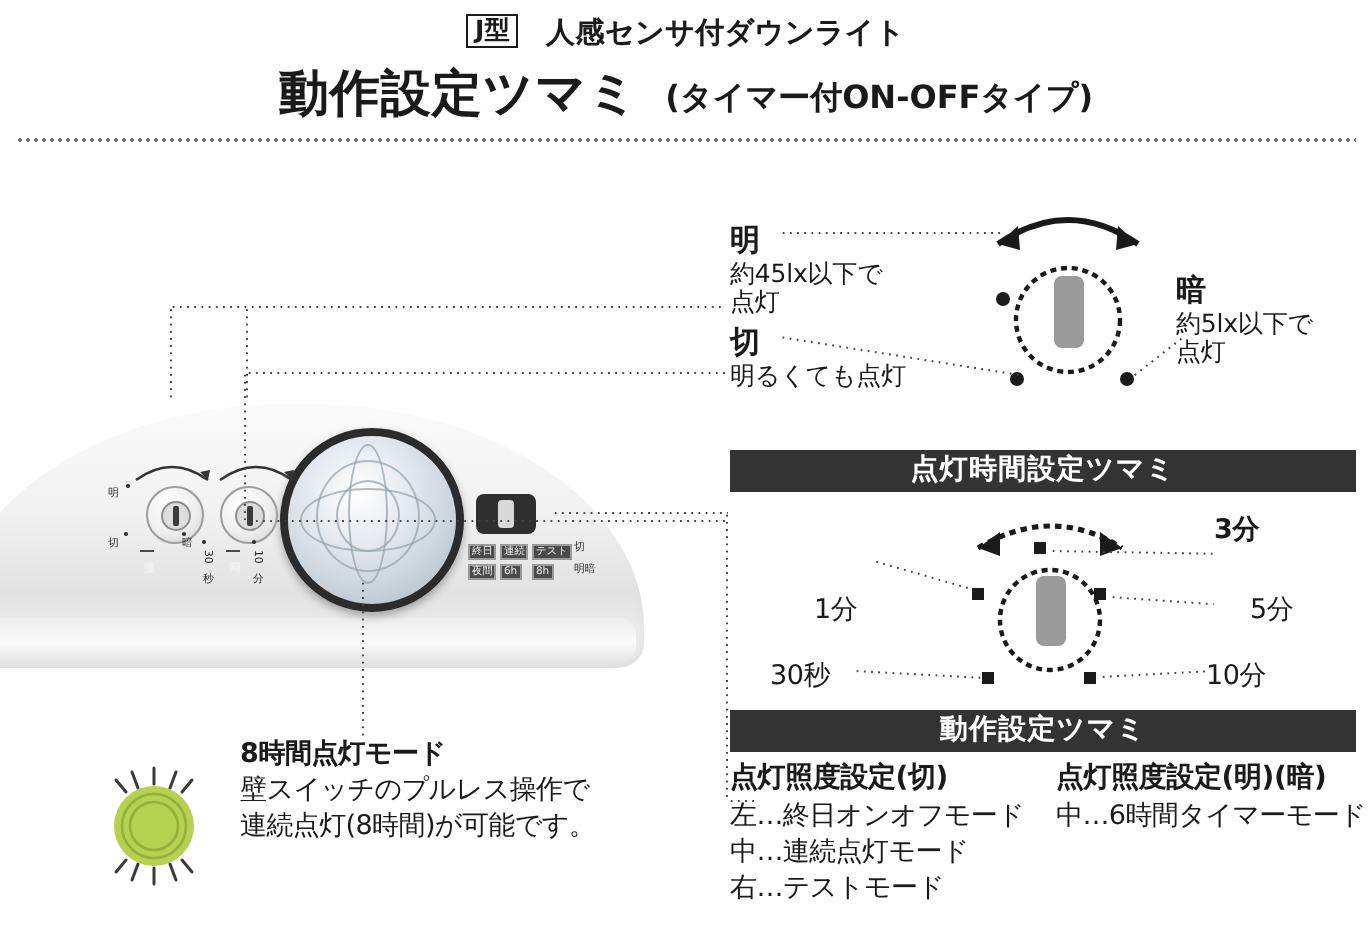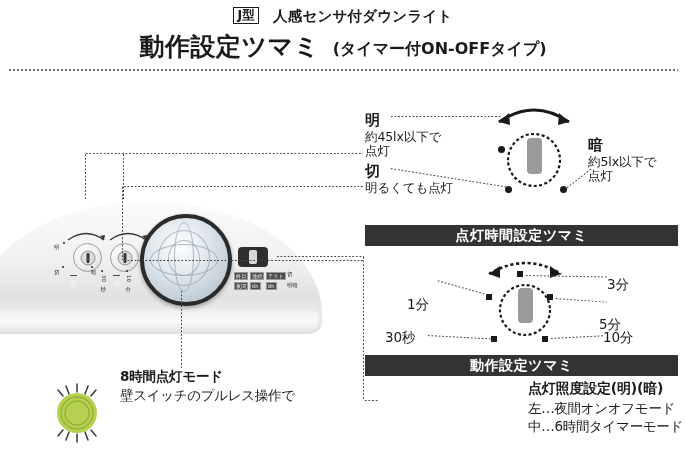--- a/index.html
+++ b/index.html
@@ -387,39 +387,44 @@
       <rect x="45" y="34" width="15" height="35" rx="4" fill="#9a9a9a"></rect>
     </svg>
 
     <div class="marker-sq" style="left:152px; top:25px;"></div>
     <div class="marker-sq" style="left:121px; top:48px;"></div>
     <div class="marker-sq" style="left:182px; top:48px;"></div>
     <div class="marker-sq" style="left:126px; top:90px;"></div>
     <div class="marker-sq" style="left:177px; top:90px;"></div>
 
     <span class="tick-label" style="left:42px; top:26px;margin-top:24px;">1分</span>
-    <span class="tick-label" style="left:242px; top:30px;">3分</span>
-    <span class="tick-label" style="left:234px; top:50px;margin-top:20px;">5分</span>
+    <span class="tick-label" style="left:242px; top:10px;font-weight:bold;">3分</span>
+    <span class="tick-label" style="left:260px; top:50px;">5分</span>
     <span class="tick-label" style="left:20px; top:83px;">30秒</span>
     <span class="tick-label" style="left:238px; top:83px;">10分</span>
 
     <div class="leader" style="left:72px; top:34px; width:52px; transform:rotate(16deg);"></div>
     <div class="leader" style="left:160px; top:29px; width:82px; transform:rotate(1deg);"></div>
     <div class="leader" style="left:190px; top:52px; width:52px; transform:rotate(4deg);"></div>
     <div class="leader" style="left:62px; top:89px; width:66px; transform:rotate(3deg);"></div>
     <div class="leader" style="left:185px; top:92px; width:54px; transform:rotate(-3deg);"></div>
   </div>
 </div>
 
 <div class="panel" id="panel-mode">
   <div class="panel-header">動作設定ツマミ</div>
   <div class="panel-body">
+    <div class="mode-col" style="left:0px;">
+      <div class="mode-head">点灯照度設定(切)</div>
+      <div class="mode-line">左…終日オンオフモード</div>
+      <div class="mode-line">中…連続点灯モード</div>
+      <div class="mode-line">右…テストモード</div>
+    </div>
     <div class="mode-col" style="left:163px;">
       <div class="mode-head">点灯照度設定(明)(暗)</div>
-      <div class="mode-line">左…夜間オンオフモード</div>
       <div class="mode-line">中…6時間タイマーモード</div>
     </div>
   </div>
 </div>
 
 <div id="note">
   <svg id="lamp-icon" viewBox="0 0 62 62">
     <g stroke="#3a3a3a" stroke-width="1.5" stroke-linecap="round">
       <line x1="31" y1="2" x2="31" y2="10"></line>
       <line x1="31" y1="52" x2="31" y2="60"></line>
@@ -432,14 +437,15 @@
       <line x1="42" y1="4" x2="39" y2="12"></line>
       <line x1="23" y1="50" x2="20" y2="58"></line>
     </g>
     <circle cx="31" cy="31" r="20" fill="#b5d14f"></circle>
     <circle cx="31" cy="31" r="16" fill="none" stroke="#93b13a" stroke-width="1.3"></circle>
     <circle cx="31" cy="31" r="12" fill="none" stroke="#93b13a" stroke-width="1.3"></circle>
   </svg>
   <div id="note-text">
     <div id="note-title">8時間点灯モード</div>
     <div class="note-line">壁スイッチのプルレス操作で</div>
+    <div class="note-line">連続点灯(8時間)が可能です。</div>
   </div>
 </div>
 
 </body></html>

